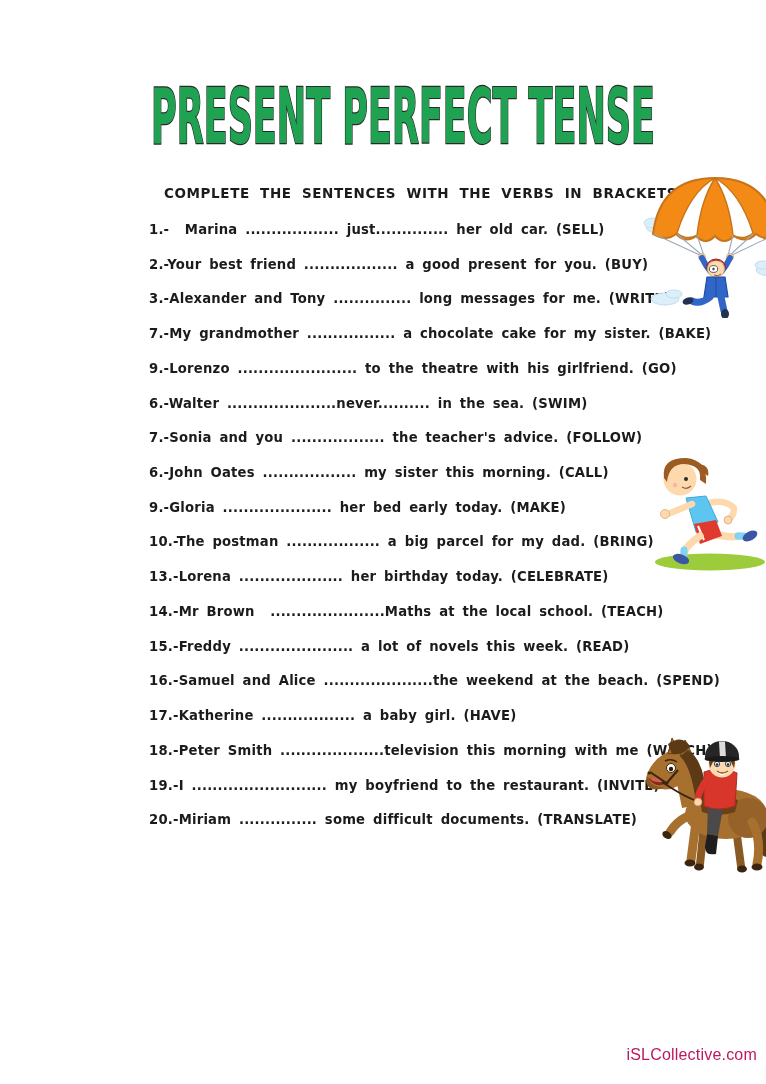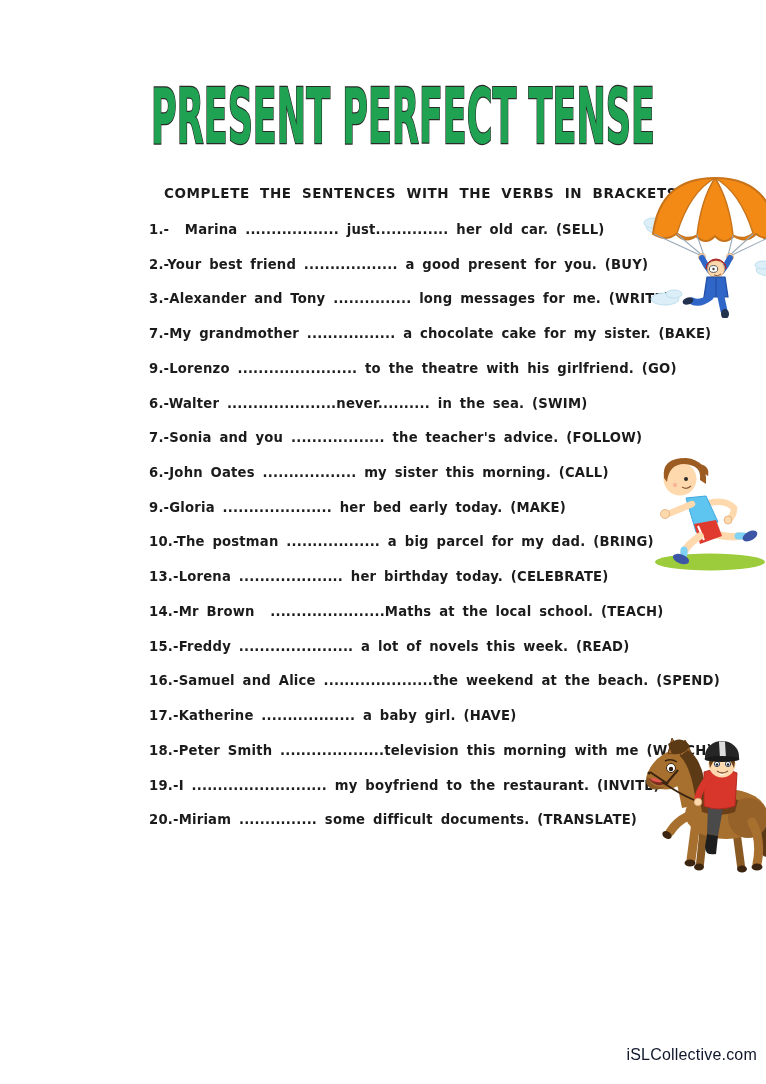--- a/index.html
+++ b/index.html
@@ -15,21 +15,21 @@
 
   .sentences{position:absolute;left:105px;top:222px;width:500px;}
   .sentence{height:34.72px;font-size:13.2px;font-weight:bold;color:#1b1b1b;
     letter-spacing:.2px;word-spacing:3px;white-space:pre;}
 
   .illustration{position:absolute;}
   #ill-parachute{left:596px;top:170px;}
   #ill-runner{left:604px;top:452px;}
   #ill-horse{left:594px;top:716px;}
 
-  .watermark{position:absolute;right:9px;top:1046px;font-size:16px;color:#0f172a;
+  .watermark{position:absolute;right:9px;top:1046px;font-size:16px;color:#be185d;
     font-family:"Liberation Sans",sans-serif;letter-spacing:.2px;}
 </style>
 </head>
 <body>
 
 <div class="page">
 
   <svg class="title-svg" width="520" height="68" viewBox="0 0 520 68">
     <text x="3" y="59" font-family="DejaVu Sans" font-weight="bold" font-size="76" textLength="504" lengthAdjust="spacingAndGlyphs" fill="#1FA251" stroke="#2a2a2a" stroke-width="2.4" paint-order="stroke">PRESENT PERFECT TENSE</text>
   </svg>

